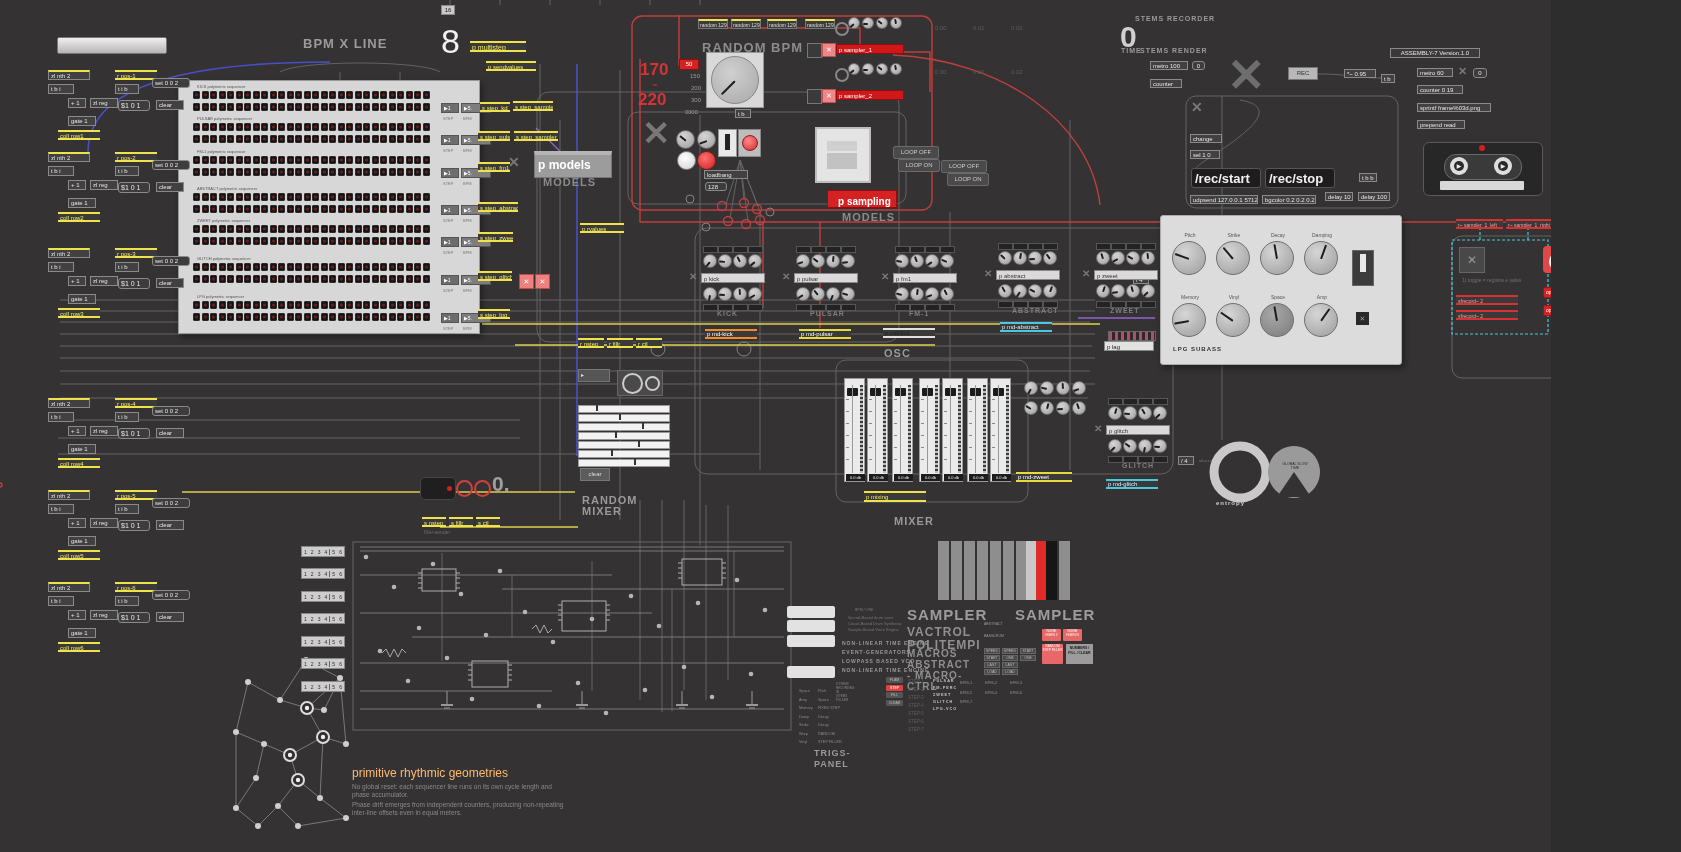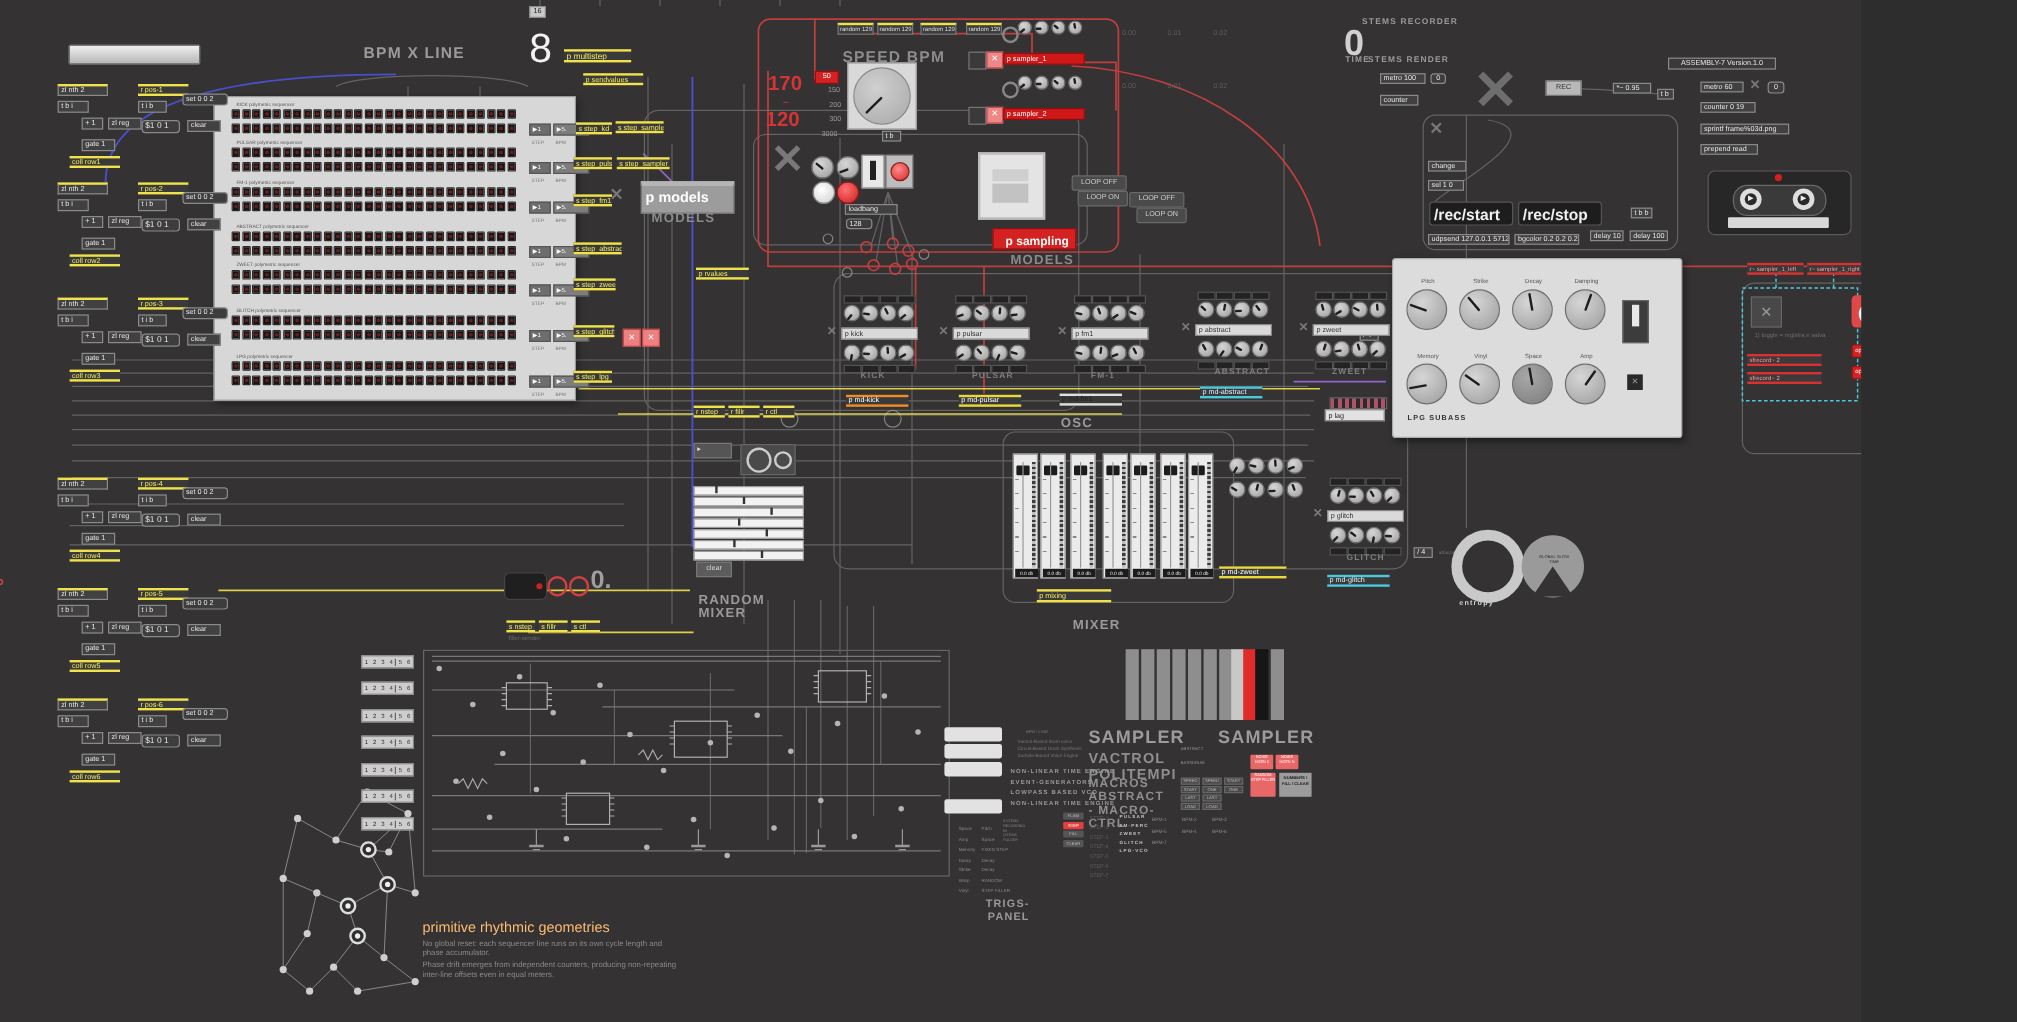--- a/index.html
+++ b/index.html
@@ -574,24 +574,24 @@
         <span class="cell"></span>
         <span class="cell"></span>
         <span class="cell"></span>
       </div>
       <div class="pbtn" style="left: 262px; top: 232px; width: 18px; height: 10px;">▶1</div>
       <div class="pbtn" style="background: rgb(125, 125, 125); left: 282px; top: 232px; width: 30px; height: 10px;">▶5.</div>
       <div class="lb" style="font-size: 4px; color: rgb(119, 119, 119); left: 264px; top: 245px;">STEP</div>
       <div class="lb" style="font-size: 4px; color: rgb(119, 119, 119); left: 284px; top: 245px;">BPM</div>
     </div>
 
-<div class="lb hd" style="left:702px;top:40px;font-size:13px;color:#8c8c8c">SPEED BPM</div>
+<div class="lb hd" style="left:702px;top:40px;font-size:13px;color:#8c8c8c">RANDOM BPM</div>
 <div class="lb" style="left:640px;top:60px;font-size:17px;font-weight:bold;color:#d63434">170</div>
 <div class="lb" style="left:652px;top:80px;font-size:9px;color:#d63434">~</div>
-<div class="lb" style="left:638px;top:90px;font-size:17px;font-weight:bold;color:#d63434">120</div>
+<div class="lb" style="left:638px;top:90px;font-size:17px;font-weight:bold;color:#d63434">220</div>
 <div class="ab" style="left:706px;top:52px;width:56px;height:54px;background:#d9d9d9;border:1px solid #999"></div>
 <div class="ab" style="left:711px;top:56px;width:46px;height:46px;border-radius:50%;background:radial-gradient(circle at 40% 35%,#d0d0d0,#a8a8a8);border:1px solid #888">
   <div class="kp" style="transform:rotate(135deg);width:42%"></div>
     </div>
 <div class="bx" style="left:735px;top:109px;width:16px;height:9px">t b</div>
 <div class="bx" style="left:704px;top:170px;width:44px;height:9px">loadbang</div>
 <div class="bx ms" style="left:705px;top:182px;width:22px;height:9px">128</div>
 <div class="xm" style="left:642px;top:116px;font-size:34px">✕</div>
 
 <div class="yb" style="left:470px;top:41px;width:56px;height:11px;font-size:7px">p multistep</div>
@@ -726,21 +726,21 @@
 <div class="lb" style="left:352px;top:791px;font-size:6.5px;color:#8a8a8a">phase accumulator.</div>
 <div class="lb" style="left:352px;top:801px;font-size:6.5px;color:#8a8a8a">Phase drift emerges from independent counters, producing non-repeating</div>
 <div class="lb" style="left:352px;top:809px;font-size:6.5px;color:#8a8a8a">inter-line offsets even in equal meters.</div>
 
 <div class="lb hd" style="left:907px;top:606px;font-size:15px;color:#9c9c9c">SAMPLER</div>
 <div class="lb hd" style="left:1015px;top:606px;font-size:15px;color:#9c9c9c">SAMPLER</div>
 <div class="lb hd" style="left:907px;top:626px;font-size:12px;color:#8f8f8f;width:62px;white-space:normal;line-height:1.1">VACTROL POLITEMPI</div>
 <div class="lb hd" style="left:907px;top:648px;font-size:10px;color:#8f8f8f">MACROS</div>
 <div class="lb hd" style="left:907px;top:659px;font-size:10px;color:#8f8f8f;width:68px;white-space:normal;line-height:1.1">ABSTRACT - MACRO-CTRL</div>
 <div class="lb" style="left:855px;top:608px;font-size:3.5px;color:#777">BPM / LINE</div>
-<div class="lb hd" style="left:814px;top:748px;font-size:9px;color:#9a9a9a;width:44px;white-space:normal;text-align:right;line-height:1.2">TRIGS-PANEL</div>
+<div class="lb hd" style="left:814px;top:748px;font-size:9px;color:#9a9a9a;width:44px;white-space:normal;text-align:left;line-height:1.2">TRIGS-PANEL</div>
 <div class="lb" style="left:836px;top:682px;font-size:3px;color:#888;width:15px;white-space:normal">8 STEMS RECORDING IN (STEMS FOLDER</div>
 
 <svg id="score" width="440" height="190" style="left:352px;top:541px">
       <rect x="1" y="1" width="438" height="188" fill="none" stroke="#666"></rect>
       <polyline points="8,6 432,6" fill="none" stroke="#8a8a8a" stroke-width="1" opacity="0.8"></polyline>
       <polyline points="8,10 432,10" fill="none" stroke="#8a8a8a" stroke-width="1" opacity="0.8"></polyline>
       <polyline points="8,34 260,34" fill="none" stroke="#8a8a8a" stroke-width="1" opacity="0.8"></polyline>
       <polyline points="150,48 432,48" fill="none" stroke="#8a8a8a" stroke-width="1" opacity="0.8"></polyline>
       <polyline points="8,72 300,72" fill="none" stroke="#8a8a8a" stroke-width="1" opacity="0.8"></polyline>
       <polyline points="60,96 432,96" fill="none" stroke="#8a8a8a" stroke-width="1" opacity="0.8"></polyline>

